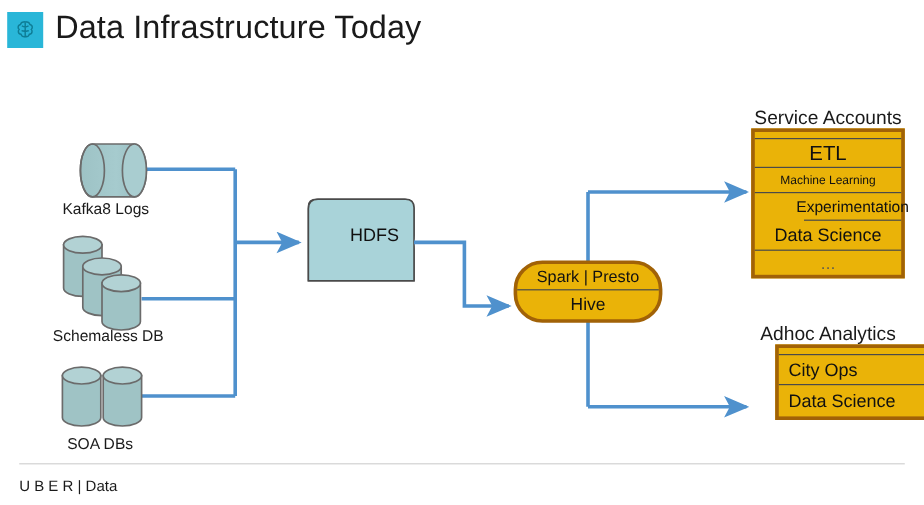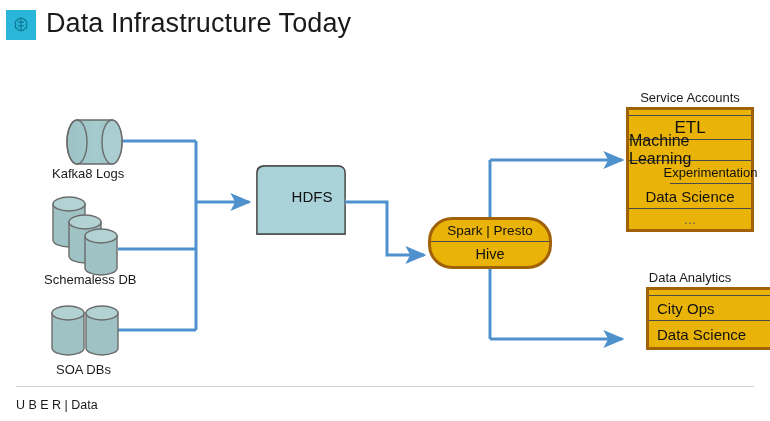--- a/index.html
+++ b/index.html
@@ -27,21 +27,21 @@
   }
 
   
   #canvas{position:absolute;left:0;top:0;width:770px;height:421px;}
 
   
   .node-label{
     position:absolute;font-size:13px;color:#1a1a1a;white-space:nowrap;
   }
   .panel-title{
-    position:absolute;font-size:13px;color:#1a1a1a;white-space:nowrap;
+    position:absolute;font-size:16px;color:#1a1a1a;white-space:nowrap;
     text-align:center;
   }
   .tbl{
     position:absolute;
     border:3px solid #a16207;
     background:#eab308;
     box-sizing:border-box;
   }
   .tbl .row{
     border-bottom:1px solid #4a4a4a;
@@ -51,21 +51,21 @@
   }
   .tbl .row:last-child{border-bottom:none;}
   .row.center{justify-content:center;}
   .row.left{justify-content:flex-start;padding-left:8px;}
   .row.spacer{}
 
   
   #service-accounts-table{left:626px;top:107px;width:128px;}
   #service-accounts-table .row.spacer{height:6px;}
   #service-accounts-table .r-etl{height:24px;font-size:17px;}
-  #service-accounts-table .r-ml{height:21px;font-size:16px;}
+  #service-accounts-table .r-ml{height:21px;font-size:10px;}
   #service-accounts-table .r-exp{height:23px;font-size:13px;margin-left:41px;}
   #service-accounts-table .r-ds{height:25px;font-size:15px;}
   #service-accounts-table .r-dots{height:20px;font-size:13px;color:#555;}
 
   
   #adhoc-table{left:646px;top:287px;width:136px;text-align:right;}
   #adhoc-table .row.spacer{height:6px;}
   #adhoc-table .r-city{height:25px;font-size:15px;}
   #adhoc-table .r-ds2{height:26px;font-size:15px;}
 
@@ -215,21 +215,21 @@
       <span>Experimentation</span>
     </div>
     <div class="row center r-ds">
       <span>Data Science</span>
     </div>
     <div class="row center r-dots">
       <span>…</span>
     </div>
   </div>
 
-  <div class="panel-title" style="left:626px;top:270px;width:128px;">Data Analytics</div>
+  <div class="panel-title" style="left:626px;top:270px;width:128px;">Adhoc Analytics</div>
   <div class="tbl" id="adhoc-table">
     <div class="row spacer"></div>
     <div class="row left r-city">
       <span>City Ops</span>
     </div>
     <div class="row left r-ds2">
       <span>Data Science</span>
     </div>
   </div>
 

